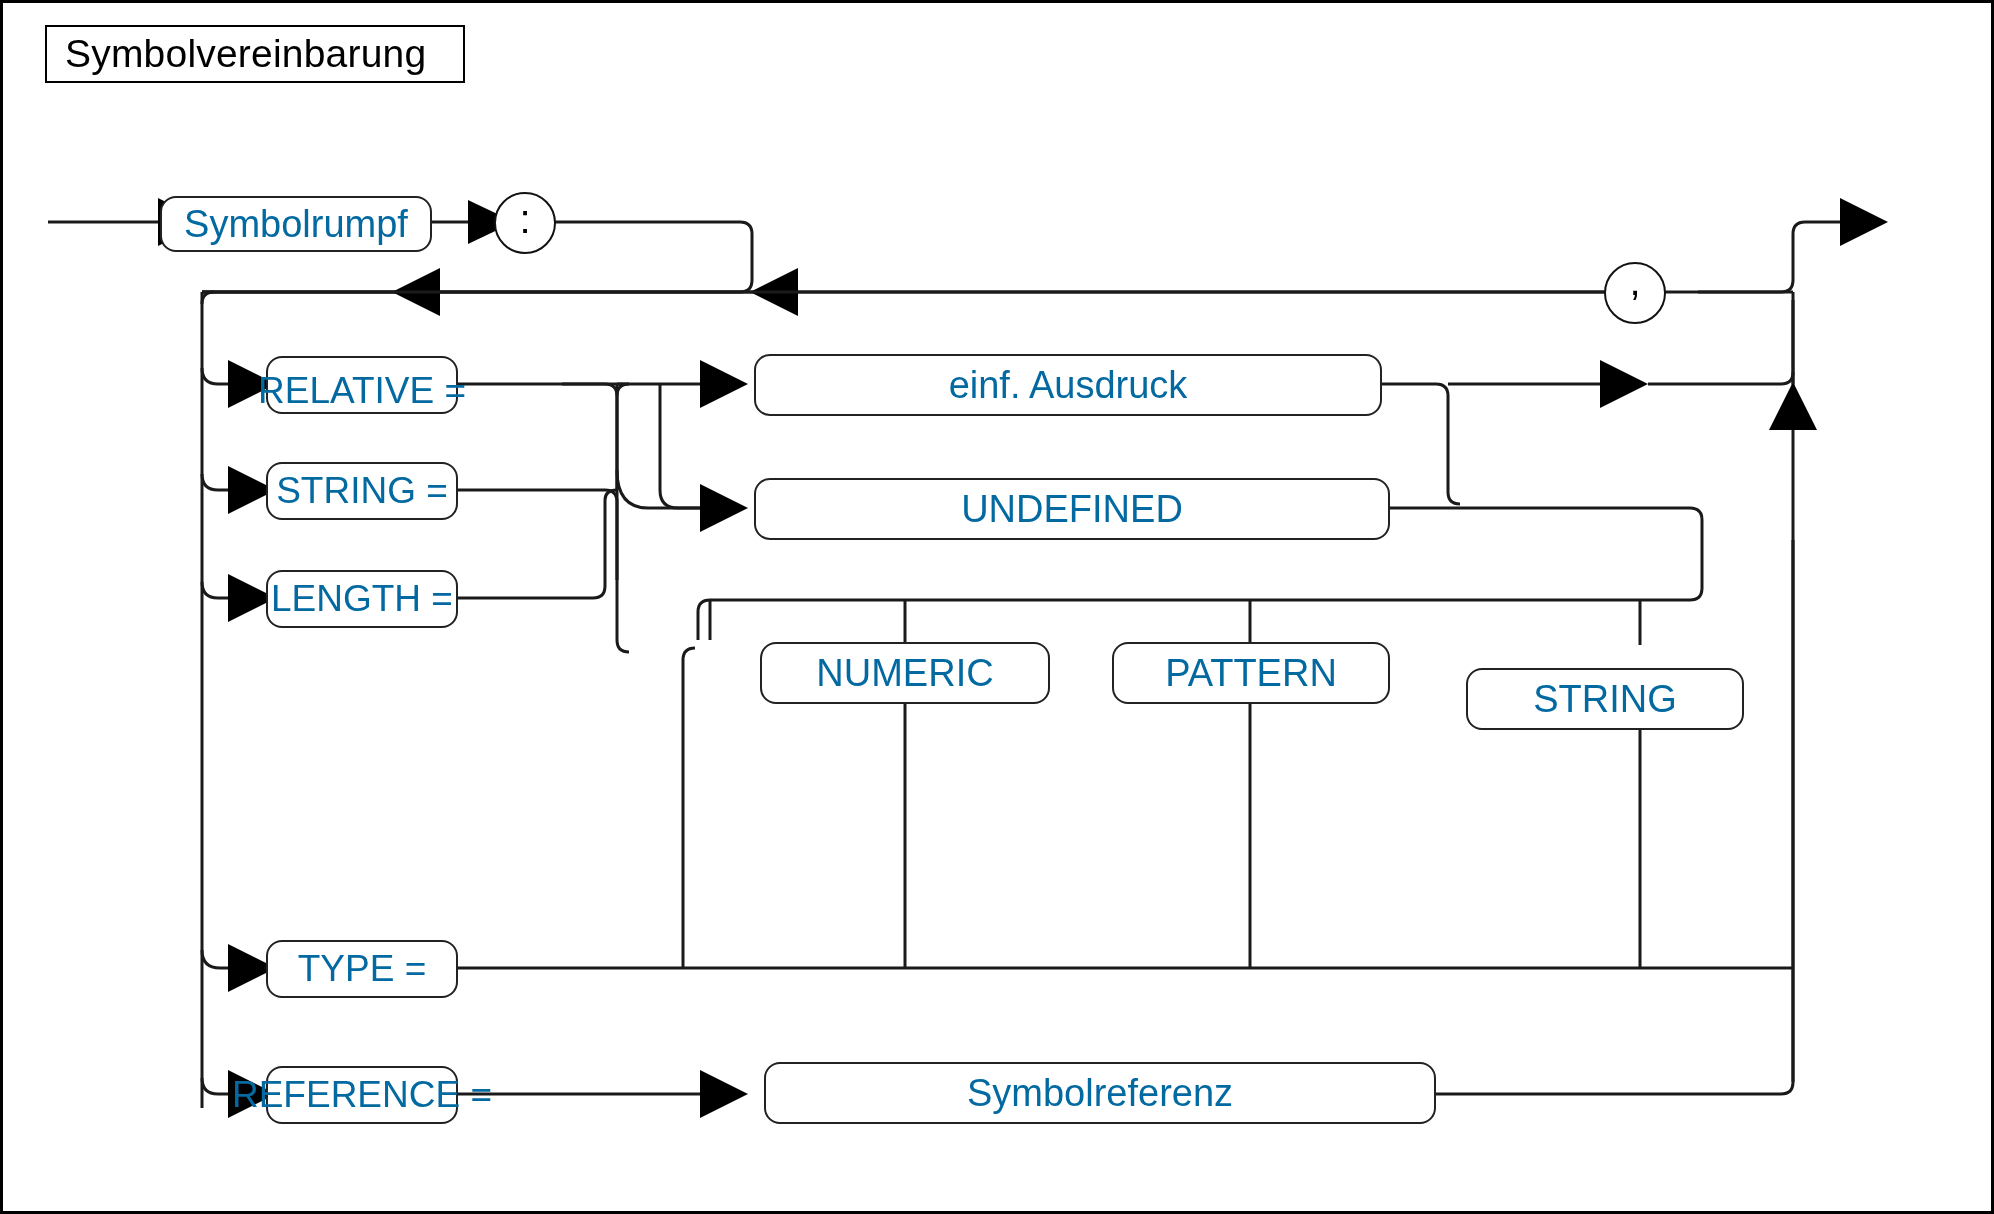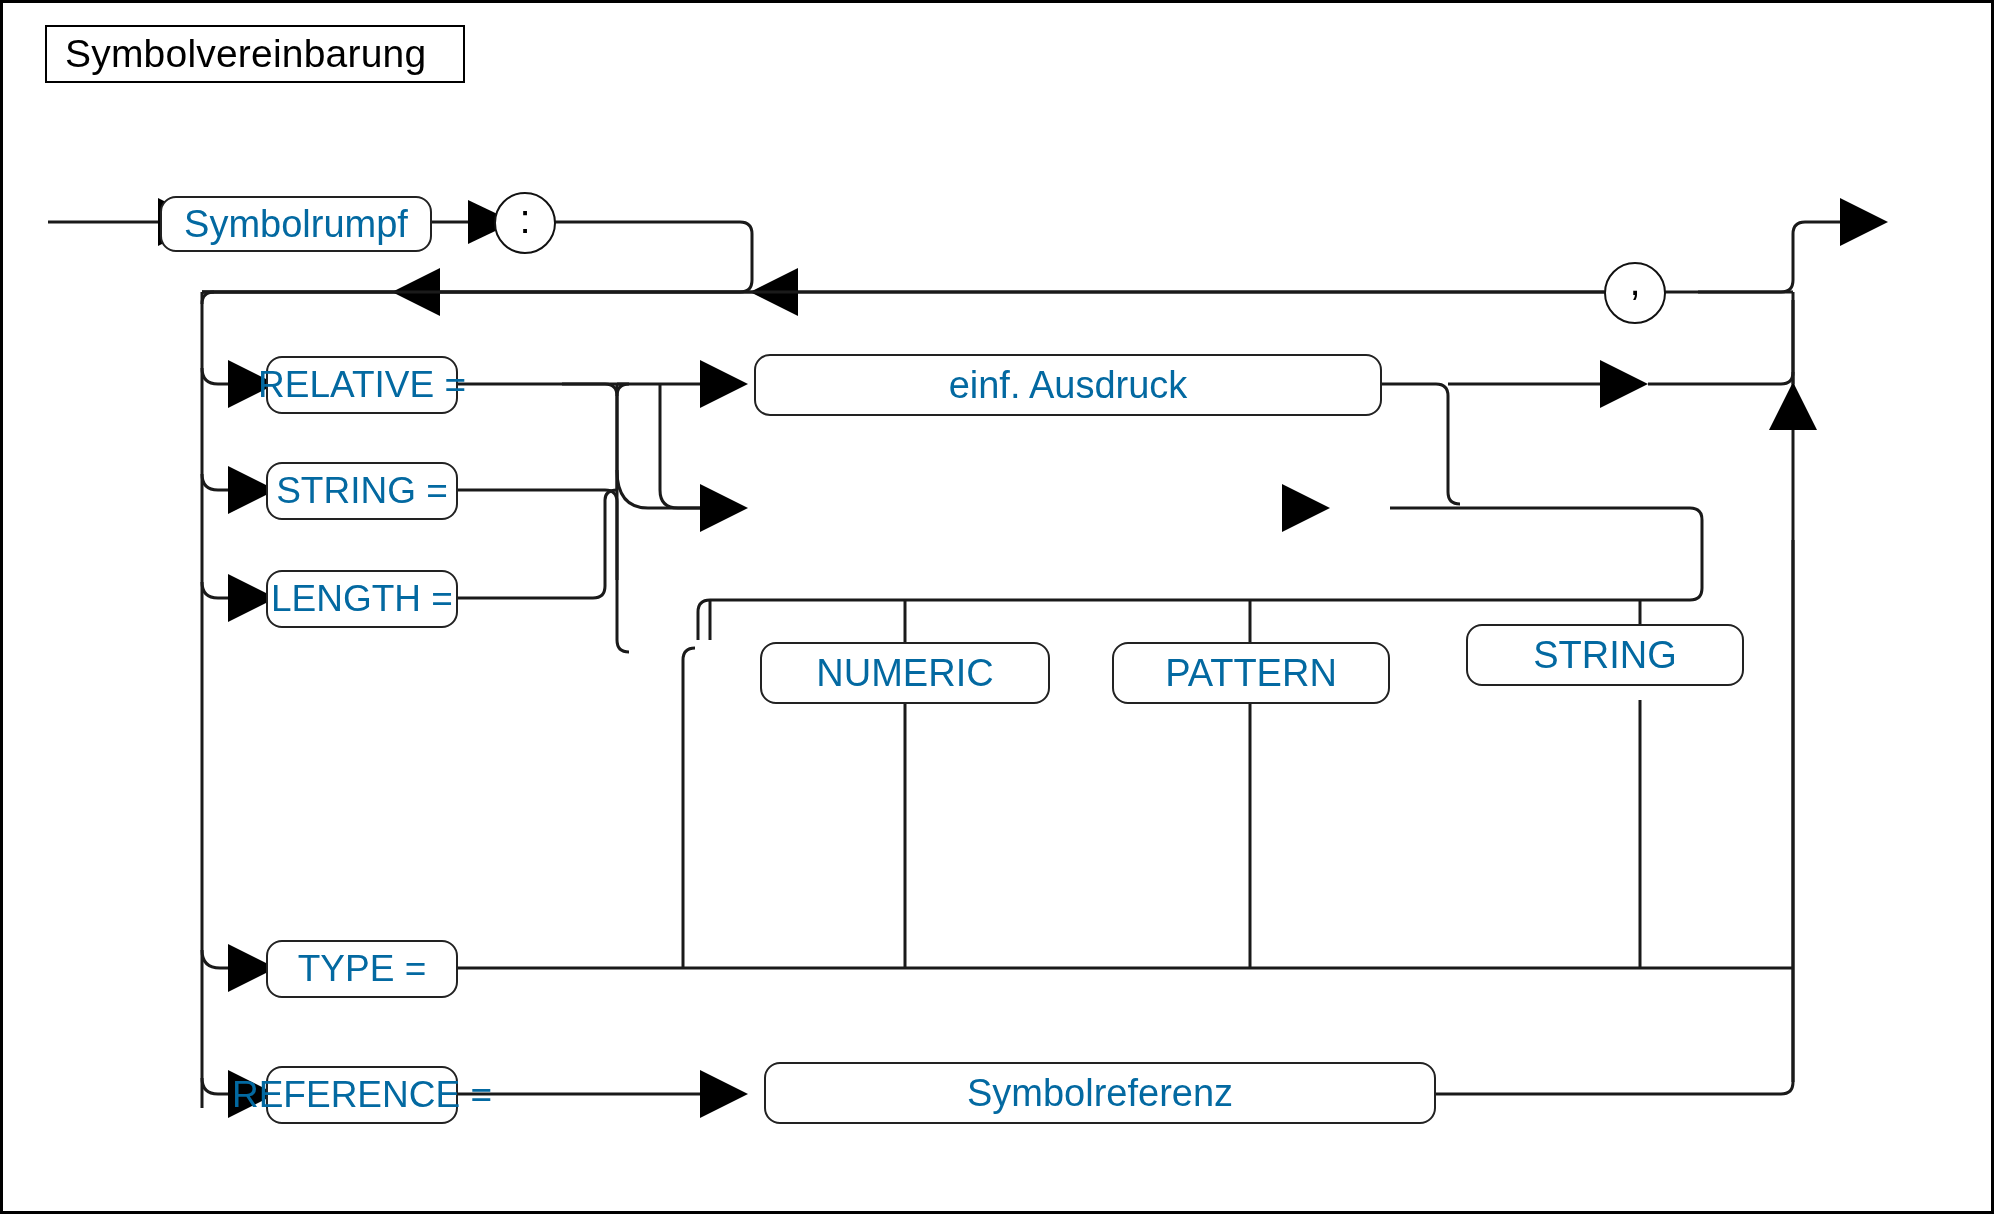--- a/index.html
+++ b/index.html
@@ -132,21 +132,21 @@
   </div>
 
   <div class="term-circle" style="left:494px;top:192px;width:62px;height:62px;">
     <span>:</span>
   </div>
 
   <div class="term-circle comma" style="left:1604px;top:262px;width:62px;height:62px;">
     <span>,</span>
   </div>
 
-  <div class="node kw" style="left:266px;top:356px;width:192px;height:58px;">
+  <div class="node kw" style="left:266px;top:356px;width:192px;height:58px;align-items:flex-end;">
     <span>RELATIVE =</span>
   </div>
 
   <div class="node kw" style="left:266px;top:462px;width:192px;height:58px;">
     <span>STRING =</span>
   </div>
 
   <div class="node kw" style="left:266px;top:570px;width:192px;height:58px;">
     <span>LENGTH =</span>
   </div>
@@ -156,30 +156,33 @@
   </div>
 
   <div class="node kw" style="left:266px;top:1066px;width:192px;height:58px;">
     <span>REFERENCE =</span>
   </div>
 
   <div class="node" style="left:754px;top:354px;width:628px;height:62px;">
     <span>einf. Ausdruck</span>
   </div>
 
+  <div class="node" style="left:754px;top:478px;width:636px;height:62px;">
+    <span>UNDEFINED</span>
+  </div>
 
   <div class="node" style="left:760px;top:642px;width:290px;height:62px;">
     <span>NUMERIC</span>
   </div>
 
   <div class="node" style="left:1112px;top:642px;width:278px;height:62px;">
     <span>PATTERN</span>
   </div>
 
-  <div class="node" style="left:1466px;top:624px;width:278px;height:62px;">
+  <div class="node" style="left:1466px;top:668px;width:278px;height:62px;">
     <span>STRING</span>
   </div>
 
   <div class="node" style="left:764px;top:1062px;width:672px;height:62px;">
     <span>Symbolreferenz</span>
   </div>
 
 </div>
 
 </body></html>

